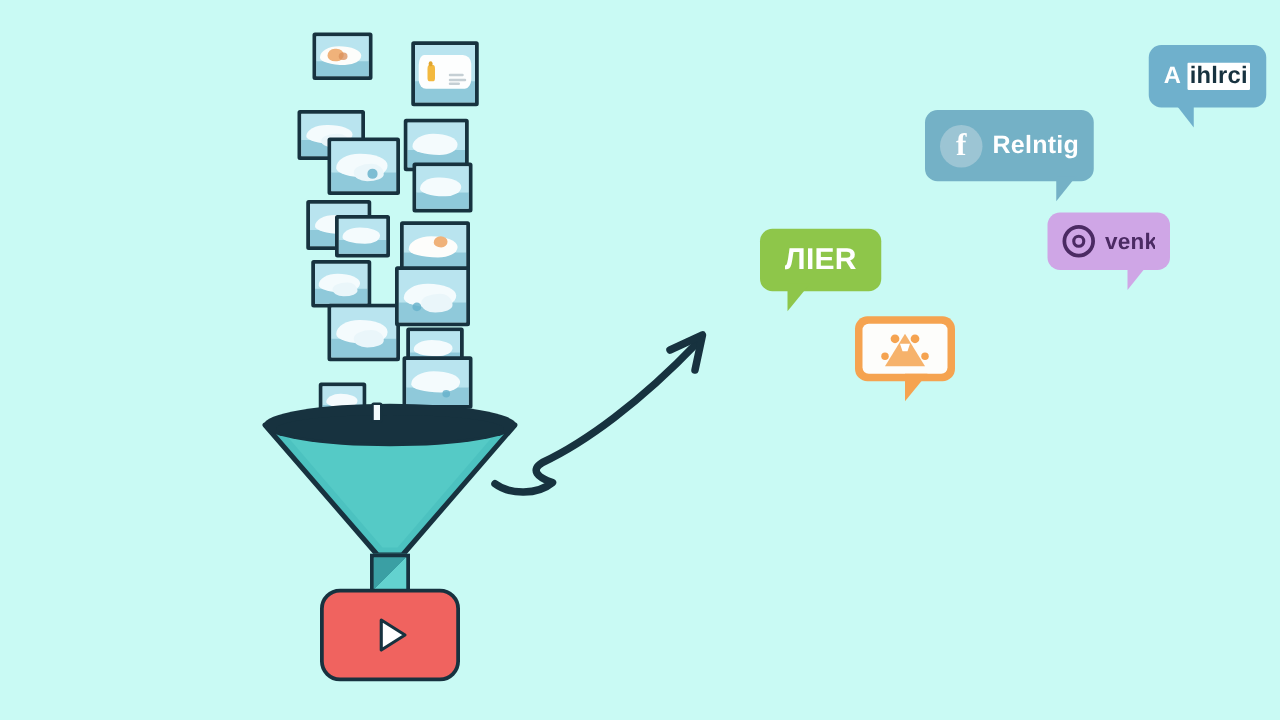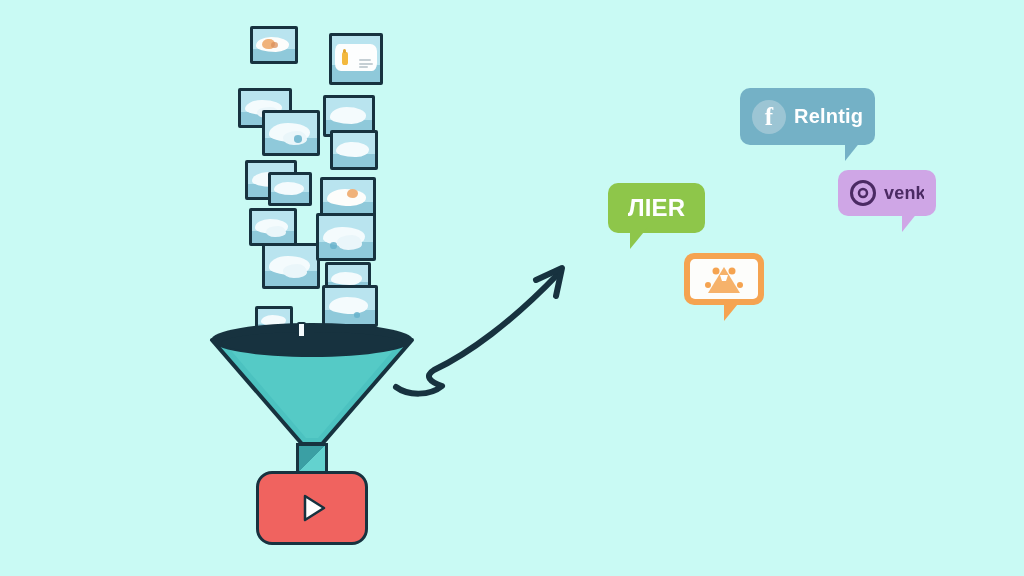--- a/index.html
+++ b/index.html
@@ -364,20 +364,27 @@
       <path d="M13,8 L32,20 L13,32 Z" fill="#ffffff" stroke="#17323f" stroke-width="2.5" stroke-linejoin="round"></path>
     </svg>
   </div>
 
   <svg id="arrow" style="position:absolute;left:390px;top:250px;" width="210" height="150" viewBox="0 0 210 150">
     <path d="M6,137 C18,146 40,146 52,136 C40,132 34,126 44,120
              C78,104 122,72 168,24" fill="none" stroke="#17323f" stroke-width="6" stroke-linecap="round" stroke-linejoin="round"></path>
     <path d="M146,30 L172,18 L166,46" fill="none" stroke="#17323f" stroke-width="6" stroke-linecap="round" stroke-linejoin="round"></path>
   </svg>
 
+  <div class="bubble" id="bubble-ads" style="left:919px;top:36px;width:94px;height:50px;font-size:19px;">
+    <span class="label">
+      <span>A</span>
+      <span class="knock">ihlrci</span>
+    </span>
+    <span class="tail"></span>
+  </div>
 
   <div class="bubble" id="bubble-fb" style="left:740px;top:88px;width:135px;height:57px;font-size:20px;">
     <span class="glyph">f</span>
     <span class="label">Relntigs</span>
     <span class="tail"></span>
   </div>
 
   <div class="bubble" id="bubble-ig" style="left:838px;top:170px;width:98px;height:46px;font-size:18px;">
     <span class="glyph">
       <svg width="12" height="12" viewBox="0 0 12 12">

